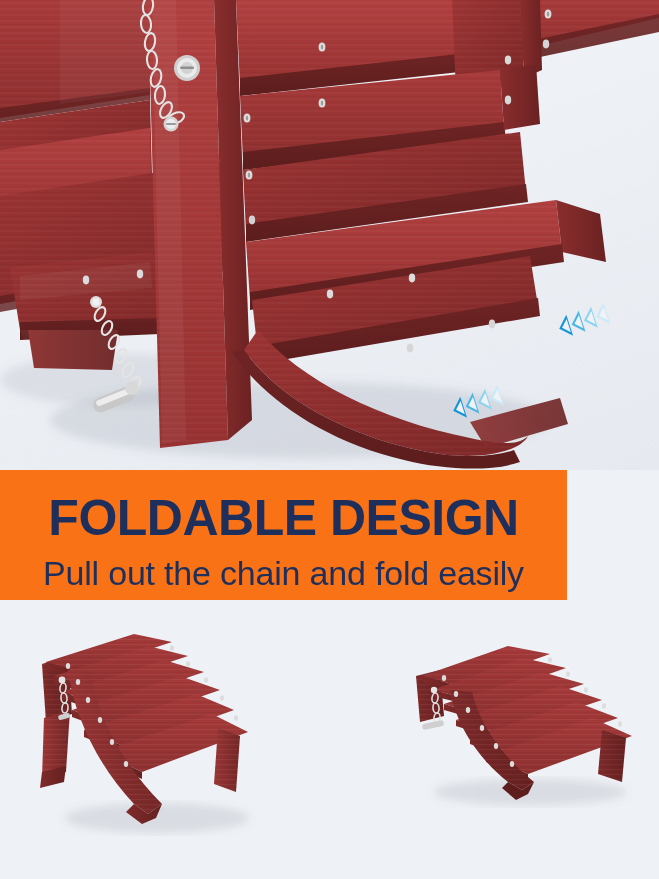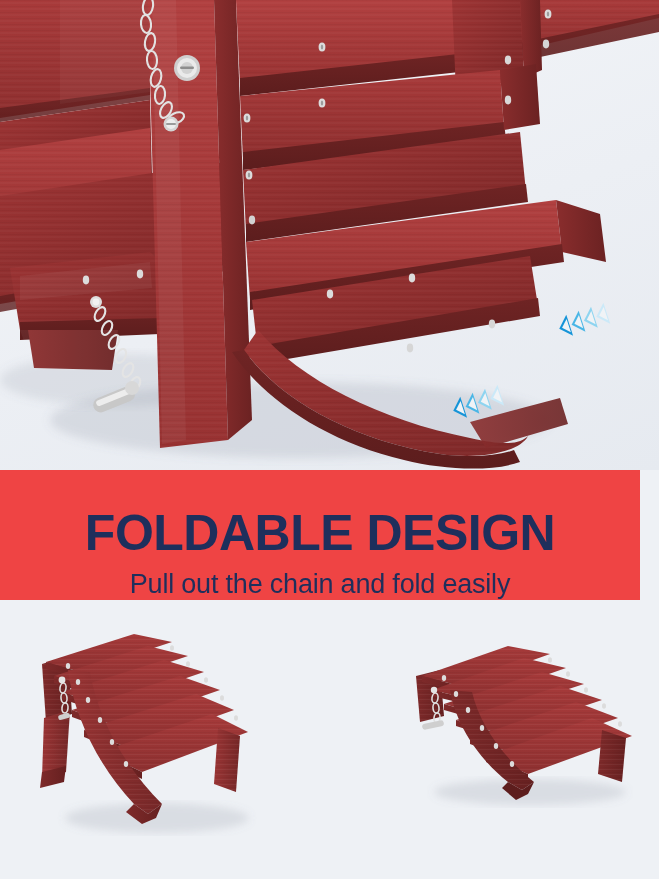--- a/index.html
+++ b/index.html
@@ -33,30 +33,30 @@
     position:relative;
   }
   .chev-l::after{
     content:""; position:absolute; left:3px; top:-7px;
     border-top:7px solid transparent; border-bottom:7px solid transparent;
     border-right:7px solid #f0f3f6;
   }
 
   
   .headline-zone {
-    position:absolute; left:0; top:470px; width:640px; height:130px;
-    display:flex; flex-direction:column; align-items:center; justify-content:flex-end;
-    padding-top:22px; background:#ef4444;
+    position:absolute; left:0; top:470px; width:567px; height:130px;
+    display:flex; flex-direction:column; align-items:center; justify-content:flex-start;
+    padding-top:22px; background:#f97316;
   }
   .headline {
     font-size:50px; font-weight:bold; letter-spacing:-0.5px;
     color:#1e2f5c; line-height:1.06; white-space:nowrap;
   }
   .subhead {
-    margin-top:9px; font-size:27px; font-weight:400;
+    margin-top:9px; font-size:34px; font-weight:400;
     color:#1e2f5c; letter-spacing:-0.2px; white-space:nowrap;
   }
 
   
   .panels {
     position:absolute; left:0; top:600px; width:659px; height:279px;
     background:#eef1f5;
   }
 </style>
 </head>

